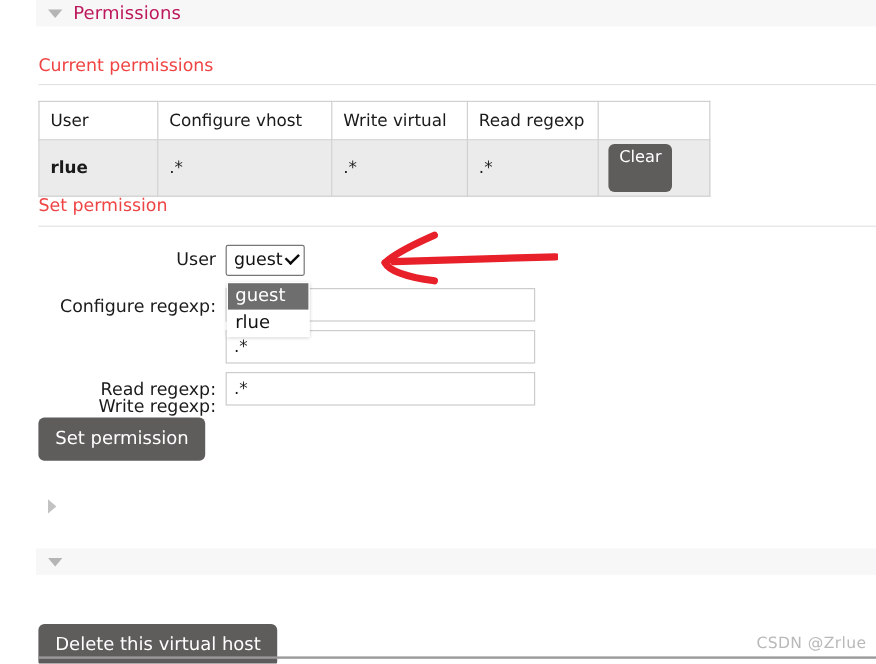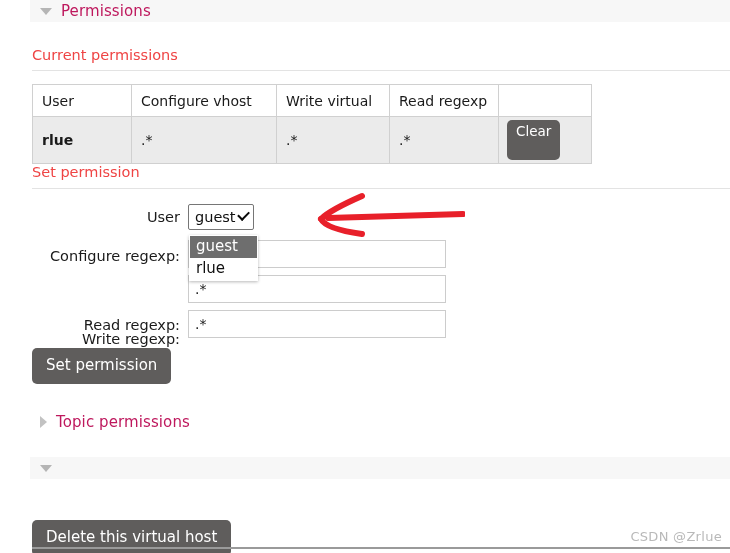--- a/index.html
+++ b/index.html
@@ -288,21 +288,20 @@
 <div class="lbl-box" style="top:283px;margin-top:48px;">Write regexp:</div>
 <input class="txt-input" style="top: 275px;" type="text" value=".*">
 
 <div class="lbl-box" style="top:317px;">Read regexp:</div>
 <input class="txt-input" style="top: 310px;" type="text" value=".*">
 
 <button class="btn btn-large" style="left:32px; top:348px;">Set permission</button>
 
 <div class="section-bar plain-bar" style="top:411px;">
   <span class="tri tri-right"></span>
-  <span class="title">Topic permissions</span>
 </div>
 
 <div class="section-bar" style="top:457px;">
   <span class="tri tri-down"></span>
 </div>
 
 <button class="btn btn-large" style="left:32px; top:492px;margin-top:28px;">Delete this virtual host</button>
 
 <svg class="arrow-annotation" viewBox="0 0 165 50">
   <path d="M 163 22 L 28 26" stroke="#e8202a" stroke-width="6" stroke-linecap="round" fill="none"></path>

